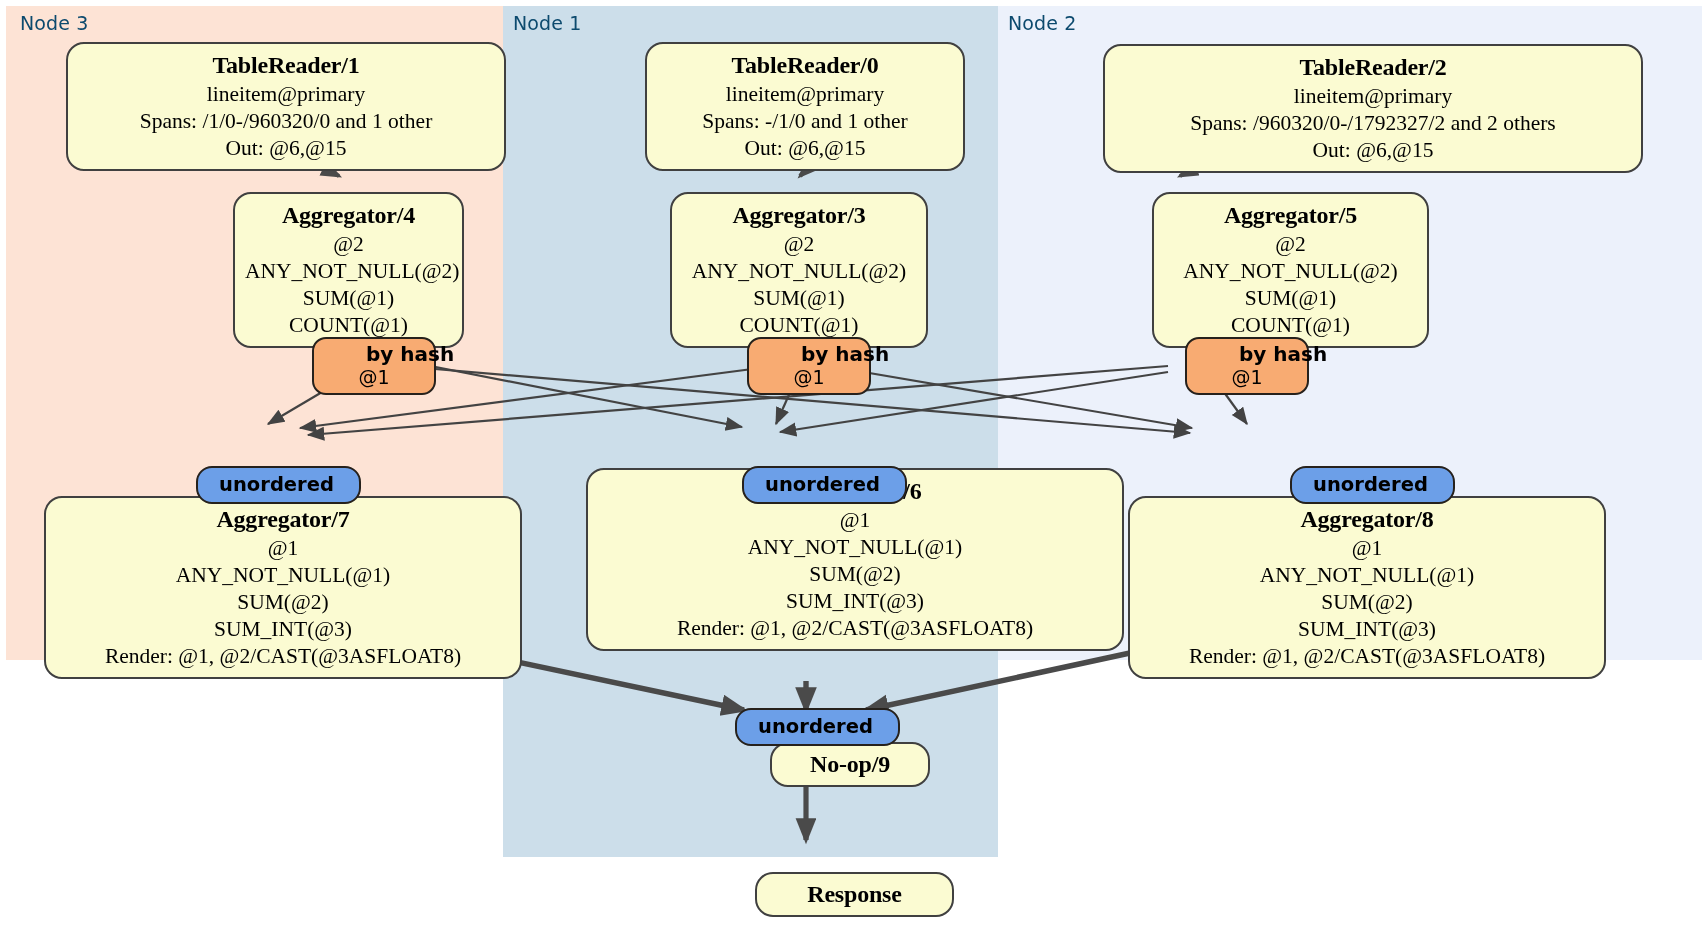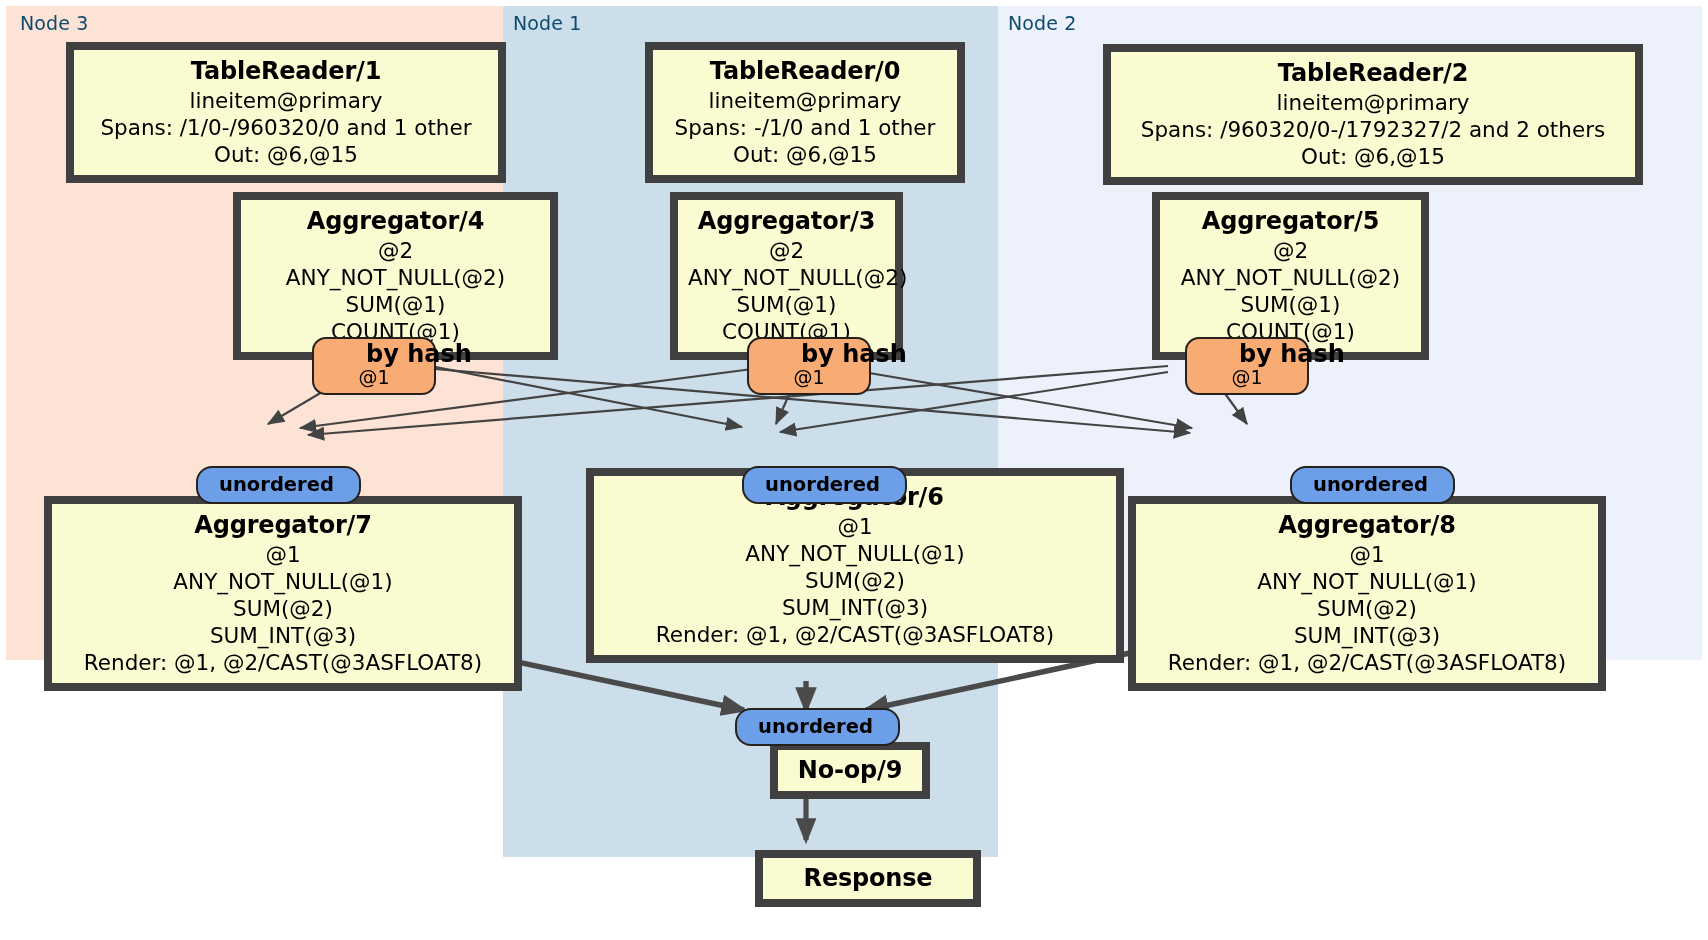--- a/index.html
+++ b/index.html
@@ -24,28 +24,29 @@
   }
 
   
   #edges{position:absolute;left:0;top:0;width:1708px;height:940px;pointer-events:none;}
 
   
   .proc{
     position:absolute;
     box-sizing:border-box;
     background:#fbfbd2;
-    border:8px solid #404040;
-    border-radius:0;
+    border:2px solid #404040;
+    border-radius:18px;
     text-align:center;
     color:#000;
     font-size:21.5px;
     line-height:27.5px;
     padding:6px 10px 7px 10px;
     white-space:nowrap;
+    font-family:Liberation Serif, serif;
   }
   .proc .ttl{
     font-weight:bold;
     font-size:24px;
     line-height:31px;
     letter-spacing:-0.2px;
   }
   .proc .ln{font-size:21.5px;line-height:27px;}
 
   
@@ -66,21 +67,21 @@
     z-index:6;
     white-space:nowrap;
   }
   .badge.hash{
     background:#f8ab72;
     border-radius:14px;
     font-size:19px;
     line-height:23px;
     padding:3px 12px 4px 12px;
   }
-  .badge.hash .b1{font-weight:bold;font-size:24px;line-height:24px;margin-left:40px;}
+  .badge.hash .b1{font-weight:bold;font-size:20px;line-height:24px;margin-left:40px;}
   .badge.hash .b2{font-size:19px;line-height:23px;}
   .badge.unordered{
     background:#6c9fe8;
     border-radius:16px;
     font-weight:bold;
     font-size:19.5px;
     line-height:25px;
     padding:4px 16px 5px 12px;
   }
 </style>
@@ -153,29 +154,29 @@
     <div class="ln">Out: @6,@15</div>
   </div>
 
   <div class="proc" style="left:1103px;top:44px;width:540px;">
     <div class="ttl">TableReader/2</div>
     <div class="ln">lineitem@primary</div>
     <div class="ln">Spans: /960320/0-/1792327/2 and 2 others</div>
     <div class="ln">Out: @6,@15</div>
   </div>
 
-  <div class="proc" style="left:233px;top:192px;width:325px;">
+  <div class="proc" style="left:233px;top:192px;width:231px;">
     <div class="ttl">Aggregator/4</div>
     <div class="ln">@2</div>
     <div class="ln">ANY_NOT_NULL(@2)</div>
     <div class="ln">SUM(@1)</div>
     <div class="ln">COUNT(@1)</div>
   </div>
 
-  <div class="proc" style="left:670px;top:192px;width:233px;">
+  <div class="proc" style="left:670px;top:192px;width:258px;">
     <div class="ttl">Aggregator/3</div>
     <div class="ln">@2</div>
     <div class="ln">ANY_NOT_NULL(@2)</div>
     <div class="ln">SUM(@1)</div>
     <div class="ln">COUNT(@1)</div>
   </div>
 
   <div class="proc" style="left:1108px;top:192px;width:277px;margin-left:44px;">
     <div class="ttl">Aggregator/5</div>
     <div class="ln">@2</div>
@@ -231,17 +232,17 @@
     <div class="ln">SUM_INT(@3)</div>
     <div class="ln">Render: @1, @2/CAST(@3ASFLOAT8)</div>
   </div>
 
   <div class="badge unordered" style="left:735px;top:708px;width:165px;"><span>unordered</span></div>
 
   <div class="proc compact" style="left:738px;top:742px;width:160px;">
     <div class="ttl">No-op/9</div>
   </div>
 
-  <div class="proc compact" style="left:723px;top:850px;width:226px;">
+  <div class="proc compact" style="left:723px;top:872px;width:199px;">
     <div class="ttl">Response</div>
   </div>
 
 </div>
 
 </body></html>

